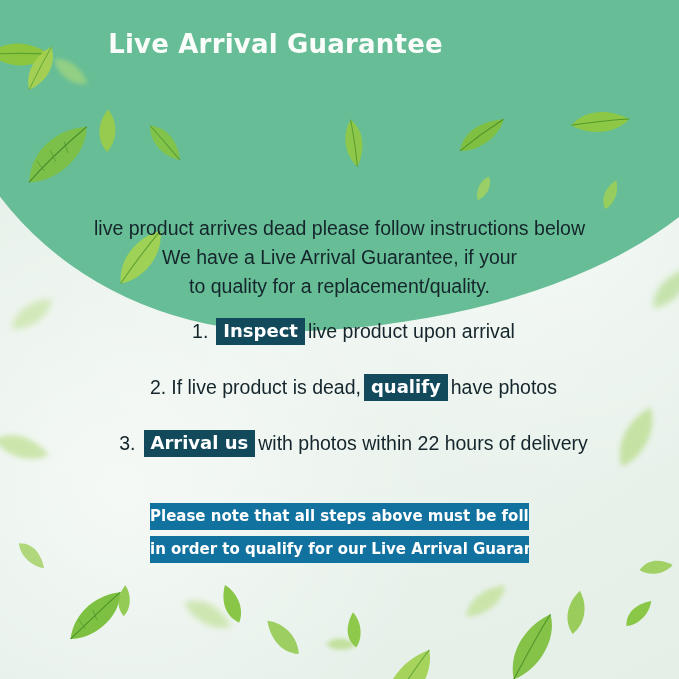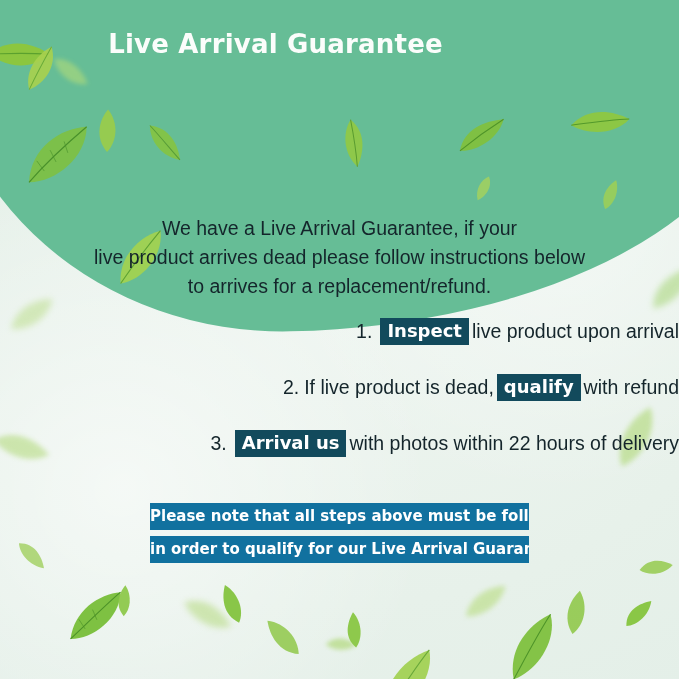--- a/index.html
+++ b/index.html
@@ -72,21 +72,21 @@
   }
   .intro div { white-space: nowrap; }
 
   .steps {
     position: absolute;
     left: 0;
     top: 318px;
     width: 679px;
   }
   .step {
-    text-align: right;
+    text-align: center;
     color: #14252b;
     font-size: 19.5px;
     line-height: 26px;
     margin-bottom: 29px;
     white-space: nowrap;
     margin-left: 28px;
   }
   .step .num { margin-right: 5px; }
   .hl {
     display: inline-block;
@@ -306,33 +306,33 @@
         </svg>
     </div>
     <div class="leaf" style="left:640px; top:558px; transform:rotate(18deg); opacity:.9;">
       <svg width="32" height="20" viewBox="0 0 32 20">
           <path d="M1 17 C6 2 20 0 31 2 C25 15 11 20 1 17 Z" fill="#9acd57"></path>
         </svg>
     </div>
   </div>
 
   <div class="intro">
+    <div>live product arrives dead please follow instructions below</div>
     <div>We have a Live Arrival Guarantee, if your</div>
-    <div>live product arrives dead please follow instructions below</div>
-    <div>to arrives for a replacement/refund.</div>
+    <div>to quality for a replacement/quality.</div>
   </div>
 
   <div class="steps">
 
     <div class="step">
       <span class="num">1.</span><span class="hl">Inspect</span><span>live product upon arrival</span>
     </div>
 
     <div class="step">
-      <span class="num">2.</span><span>If live product is dead,</span><span class="hl">qualify</span><span>with refund</span>
+      <span class="num">2.</span><span>If live product is dead,</span><span class="hl">qualify</span><span>have photos</span>
     </div>
 
     <div class="step">
       <span class="num">3.</span><span class="hl">Arrival us</span><span>with photos within 22 hours of delivery</span>
     </div>
   </div>
 
   <div class="callout">
     <div class="callout-bar">Please note that all steps above must be followed</div>
     <div class="callout-bar">in order to qualify for our Live Arrival Guarantee</div>

